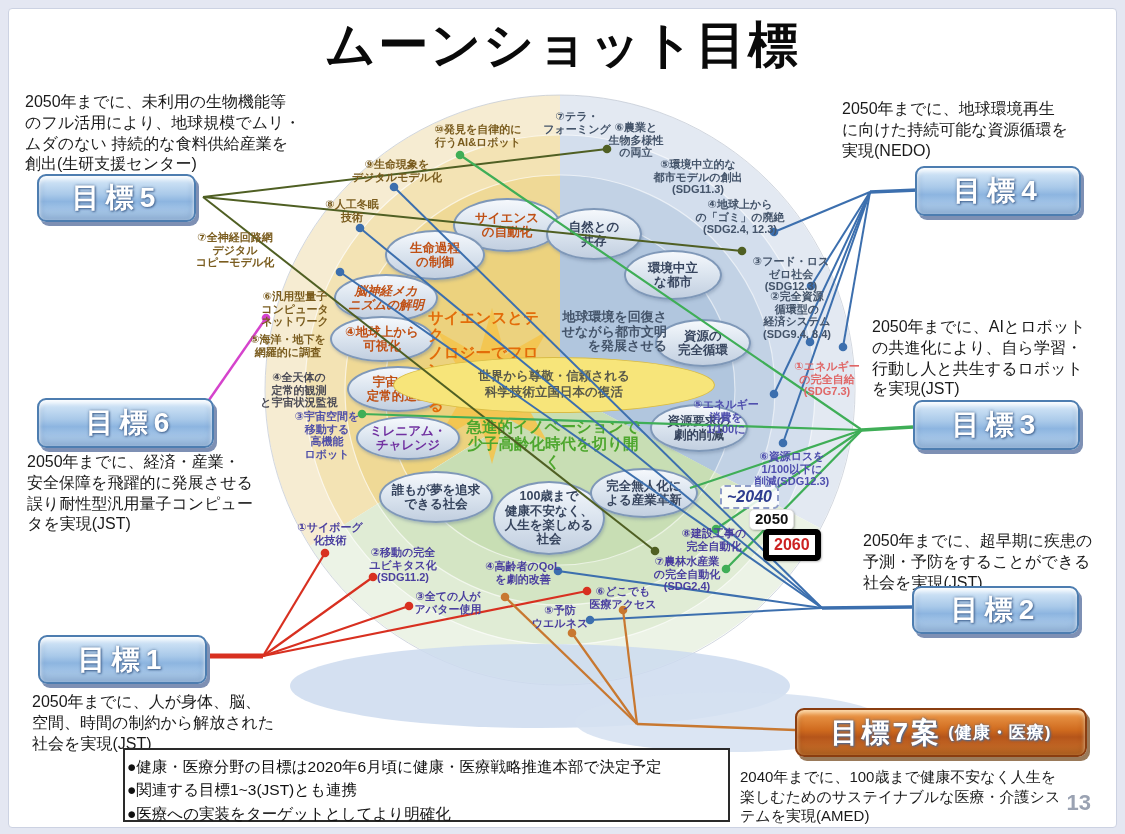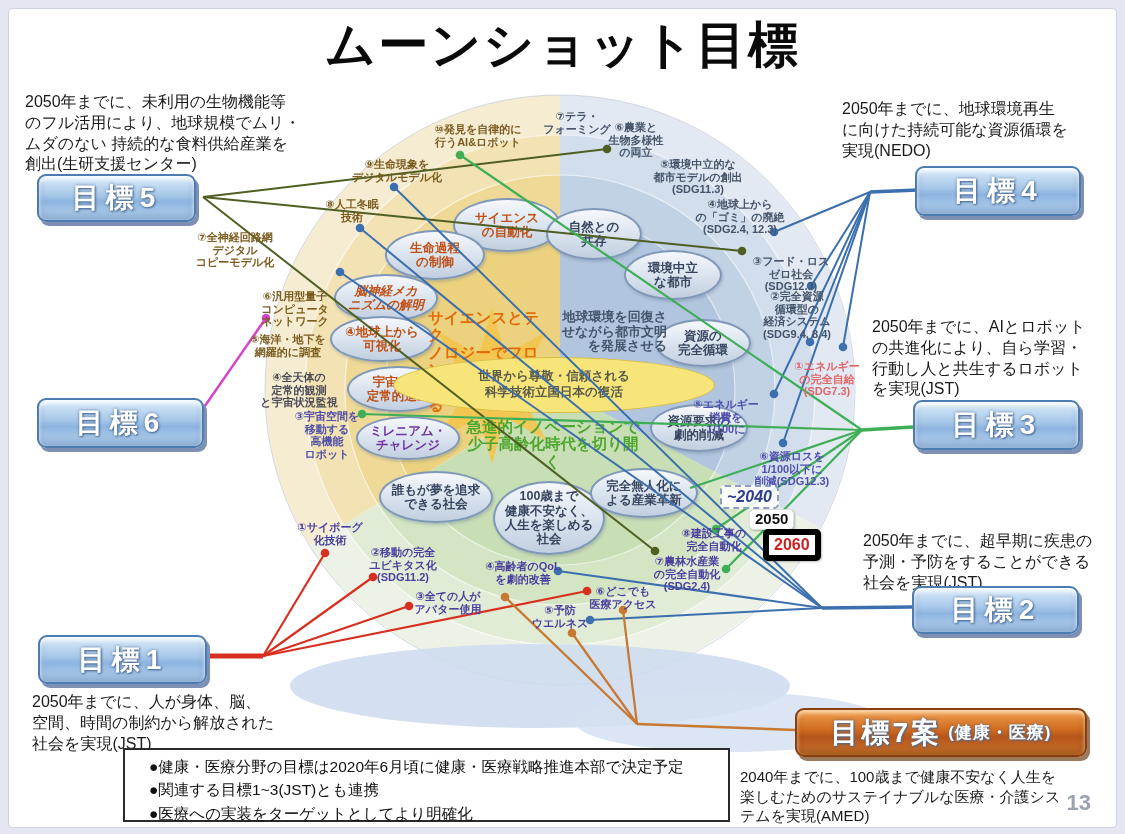--- a/index.html
+++ b/index.html
@@ -25,29 +25,29 @@
     border-radius:9px;border:2px solid #4d7db0;color:#fff;
     background:linear-gradient(180deg,#dcecfa 0%,#a9c9e9 42%,#8db5e0 58%,#bdd7f0 100%);
     box-shadow:3px 4px 0 #7e90b4, inset 0 3px 4px rgba(255,255,255,.95), inset 0 -5px 7px rgba(80,120,170,.45);
     font-size:28px;font-weight:bold;letter-spacing:6px;
     text-shadow:1px 1px 2px #4a6a96,0 0 3px rgba(70,100,140,.8);}
   .gb1{left:38px;top:635px;width:165px;height:45px;}
   .gb2{left:912px;top:586px;width:163px;height:44px;}
   .gb3{left:913px;top:400px;width:163px;height:46px;}
   .gb4{left:915px;top:166px;width:162px;height:46px;}
   .gb5{left:37px;top:174px;width:155px;height:44px;text-align:right;}
-  .gb6{left:37px;top:398px;width:163px;height:46px;}
+  .gb6{left:37px;top:398px;width:163px;height:46px;padding-left:10px;}
   .gb7{left:795px;top:708px;width:288px;height:45px;border:2px solid #8a3d10;
     background:linear-gradient(180deg,#f0a050 0%,#cf6a1e 45%,#b5551a 60%,#d07830 100%);
     box-shadow:3px 4px 0 #9a7a5a, inset 0 3px 4px rgba(255,235,200,.8), inset 0 -5px 7px rgba(120,60,10,.45);
     letter-spacing:3px;}
   .gb7 .sub{font-size:17px;letter-spacing:1px;margin-left:6px;font-weight:bold;}
   
   .note{position:absolute;left:123px;top:748px;width:607px;height:74px;background:#fff;
-    border:2px solid #2a2a2a;z-index:9;padding:5px 24px;box-sizing:border-box;
+    border:2px solid #2a2a2a;z-index:9;padding:5px 2px;box-sizing:border-box;
     font-size:15.5px;line-height:1.5;color:#111;}
   
   .bubble{position:absolute;z-index:3;border-radius:50%;display:flex;align-items:center;justify-content:center;
     text-align:center;white-space:pre-line;font-size:12.5px;font-weight:bold;line-height:1.15;
     background:linear-gradient(180deg,#f5f8fc 0%,#dde6f0 45%,#c2cfe0 100%);
     border:2px solid #7f98b8;box-shadow:1px 2px 3px rgba(100,120,150,.35);}
   .rlabel{position:absolute;z-index:7;transform:translateX(-50%);text-align:center;
     white-space:pre;font-size:11px;font-weight:bold;line-height:1.15;}
   .heading{position:absolute;z-index:4;white-space:pre-line;font-weight:bold;line-height:1.12;}
   .ybox{position:absolute;z-index:7;font-weight:bold;background:#ffffff;border-radius:5px;padding:0 5px;line-height:1.25;}
@@ -301,20 +301,24 @@
 の共進化により、自ら学習・
 行動し人と共生するロボット
 を実現(JST)</div>
   <div class="tb tb4">2050年までに、地球環境再生
 に向けた持続可能な資源循環を
 実現(NEDO)</div>
   <div class="tb tb5">2050年までに、未利用の生物機能等
 のフル活用により、地球規模でムリ・
 ムダのない 持続的な食料供給産業を
 創出(生研支援センター)</div>
+  <div class="tb tb6">2050年までに、経済・産業・
+安全保障を飛躍的に発展させる
+誤り耐性型汎用量子コンピュー
+タを実現(JST)</div>
   <div class="tb tb7">2040年までに、100歳まで健康不安なく人生を
 楽しむためのサステイナブルな医療・介護シス
 テムを実現(AMED)</div>
 
   <div class="note">
     <div>●健康・医療分野の目標は2020年6月頃に健康・医療戦略推進本部で決定予定</div>
     <div>●関連する目標1~3(JST)とも連携</div>
     <div>●医療への実装をターゲットとしてより明確化</div>
   </div>
 

